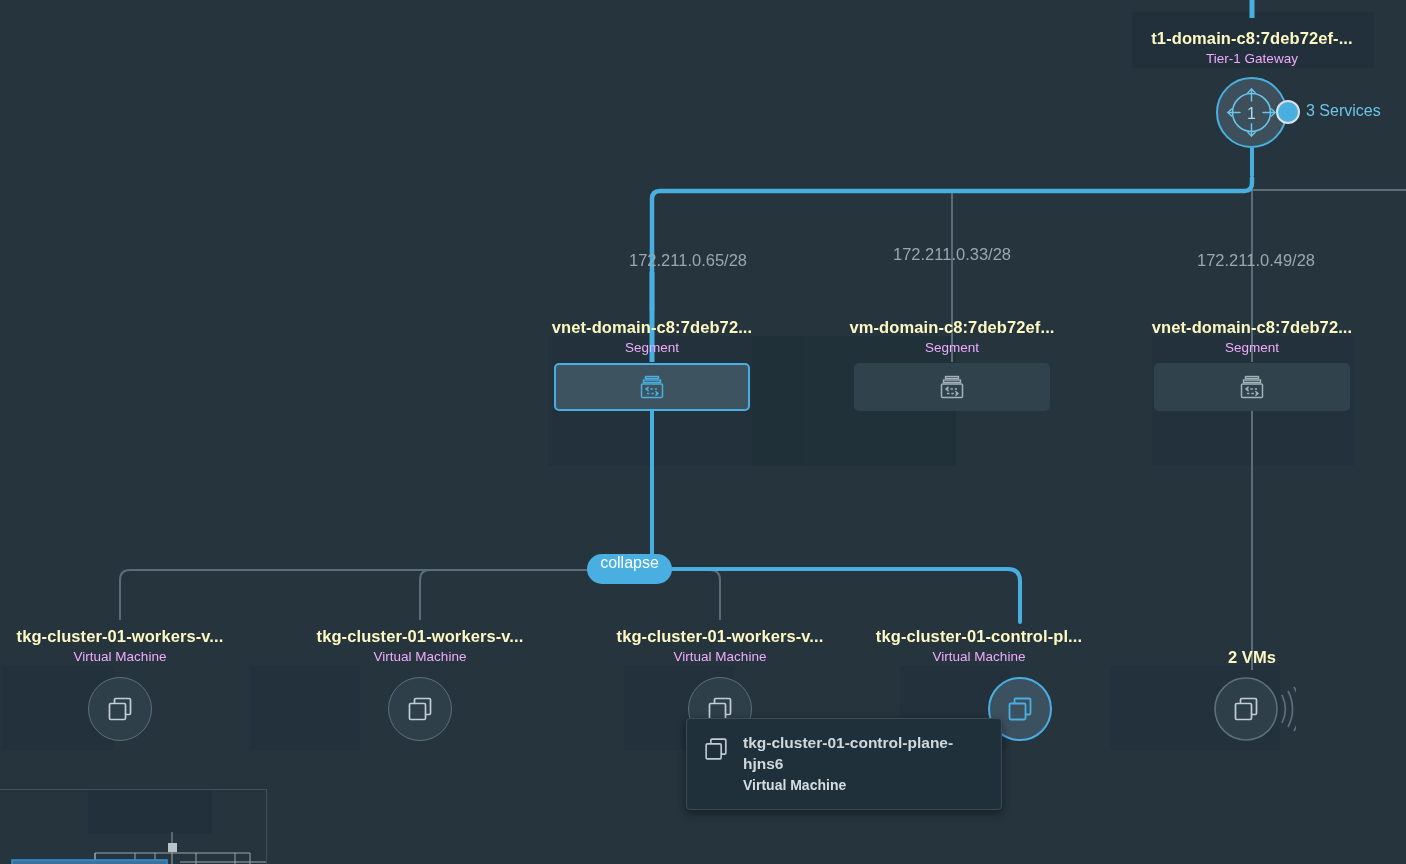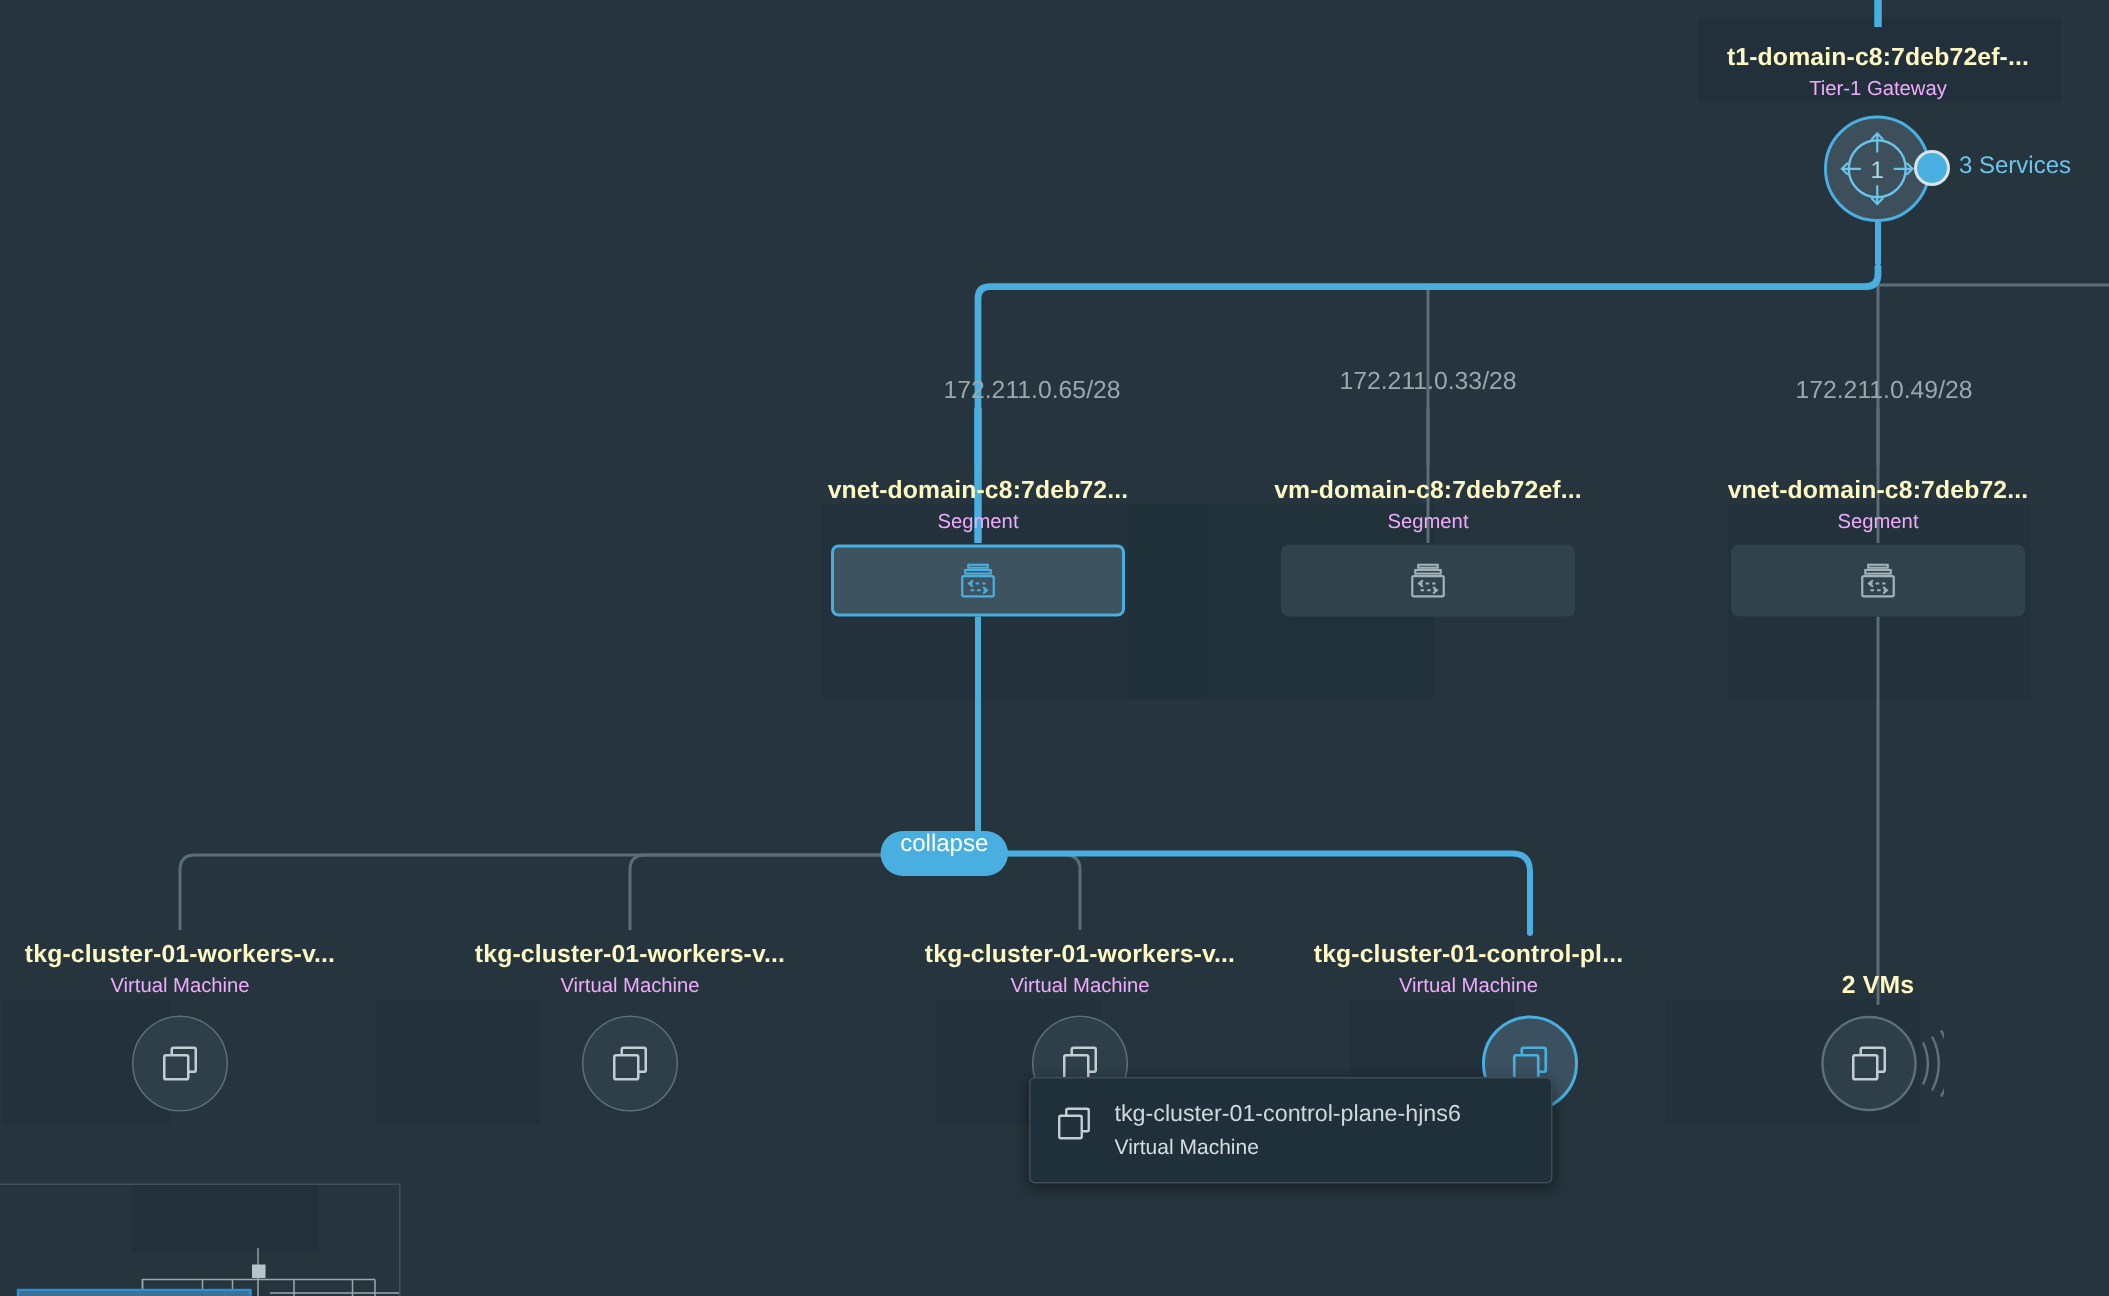--- a/index.html
+++ b/index.html
@@ -60,25 +60,25 @@
   
   #collapse-pill{
     position:absolute;left:587px;top:554px;width:85px;height:30px;border-radius:15px;
     background:#49afe0;color:#ffffff;font-size:16px;
     display:flex;justify-content:center;
     cursor:pointer;z-index:6;
   }
 
   
   #tooltip{
-    position:absolute;left:686px;top:718px;width:349px;
+    position:absolute;left:686px;top:718px;width:316px;
     background:#20303a;border:1px solid #3b4d57;border-radius:4px;
     box-shadow:0 3px 10px rgba(0,0,0,.45);
     padding:13px 14px 14px 14px;box-sizing:border-box;
-    display:flex;gap:12px;z-index:20;
+    display:flex;gap:12px;z-index:20;font-weight:bold;
   }
   #tooltip .tt-icon{flex:0 0 auto;padding-top:2px;}
   #tooltip .tt-name{font-size:15.5px;color:#cfd8dd;line-height:21px;}
   #tooltip .tt-type{font-size:14px;color:#d6dee2;line-height:20px;margin-top:1px;}
 
   
   #minimap{
     position:absolute;left:0px;top:789px;width:266px;height:75px;
     background:#25343d;border-right:1.5px solid #3f5059;border-top:1.5px solid #3f5059;
     overflow:hidden;z-index:15;

